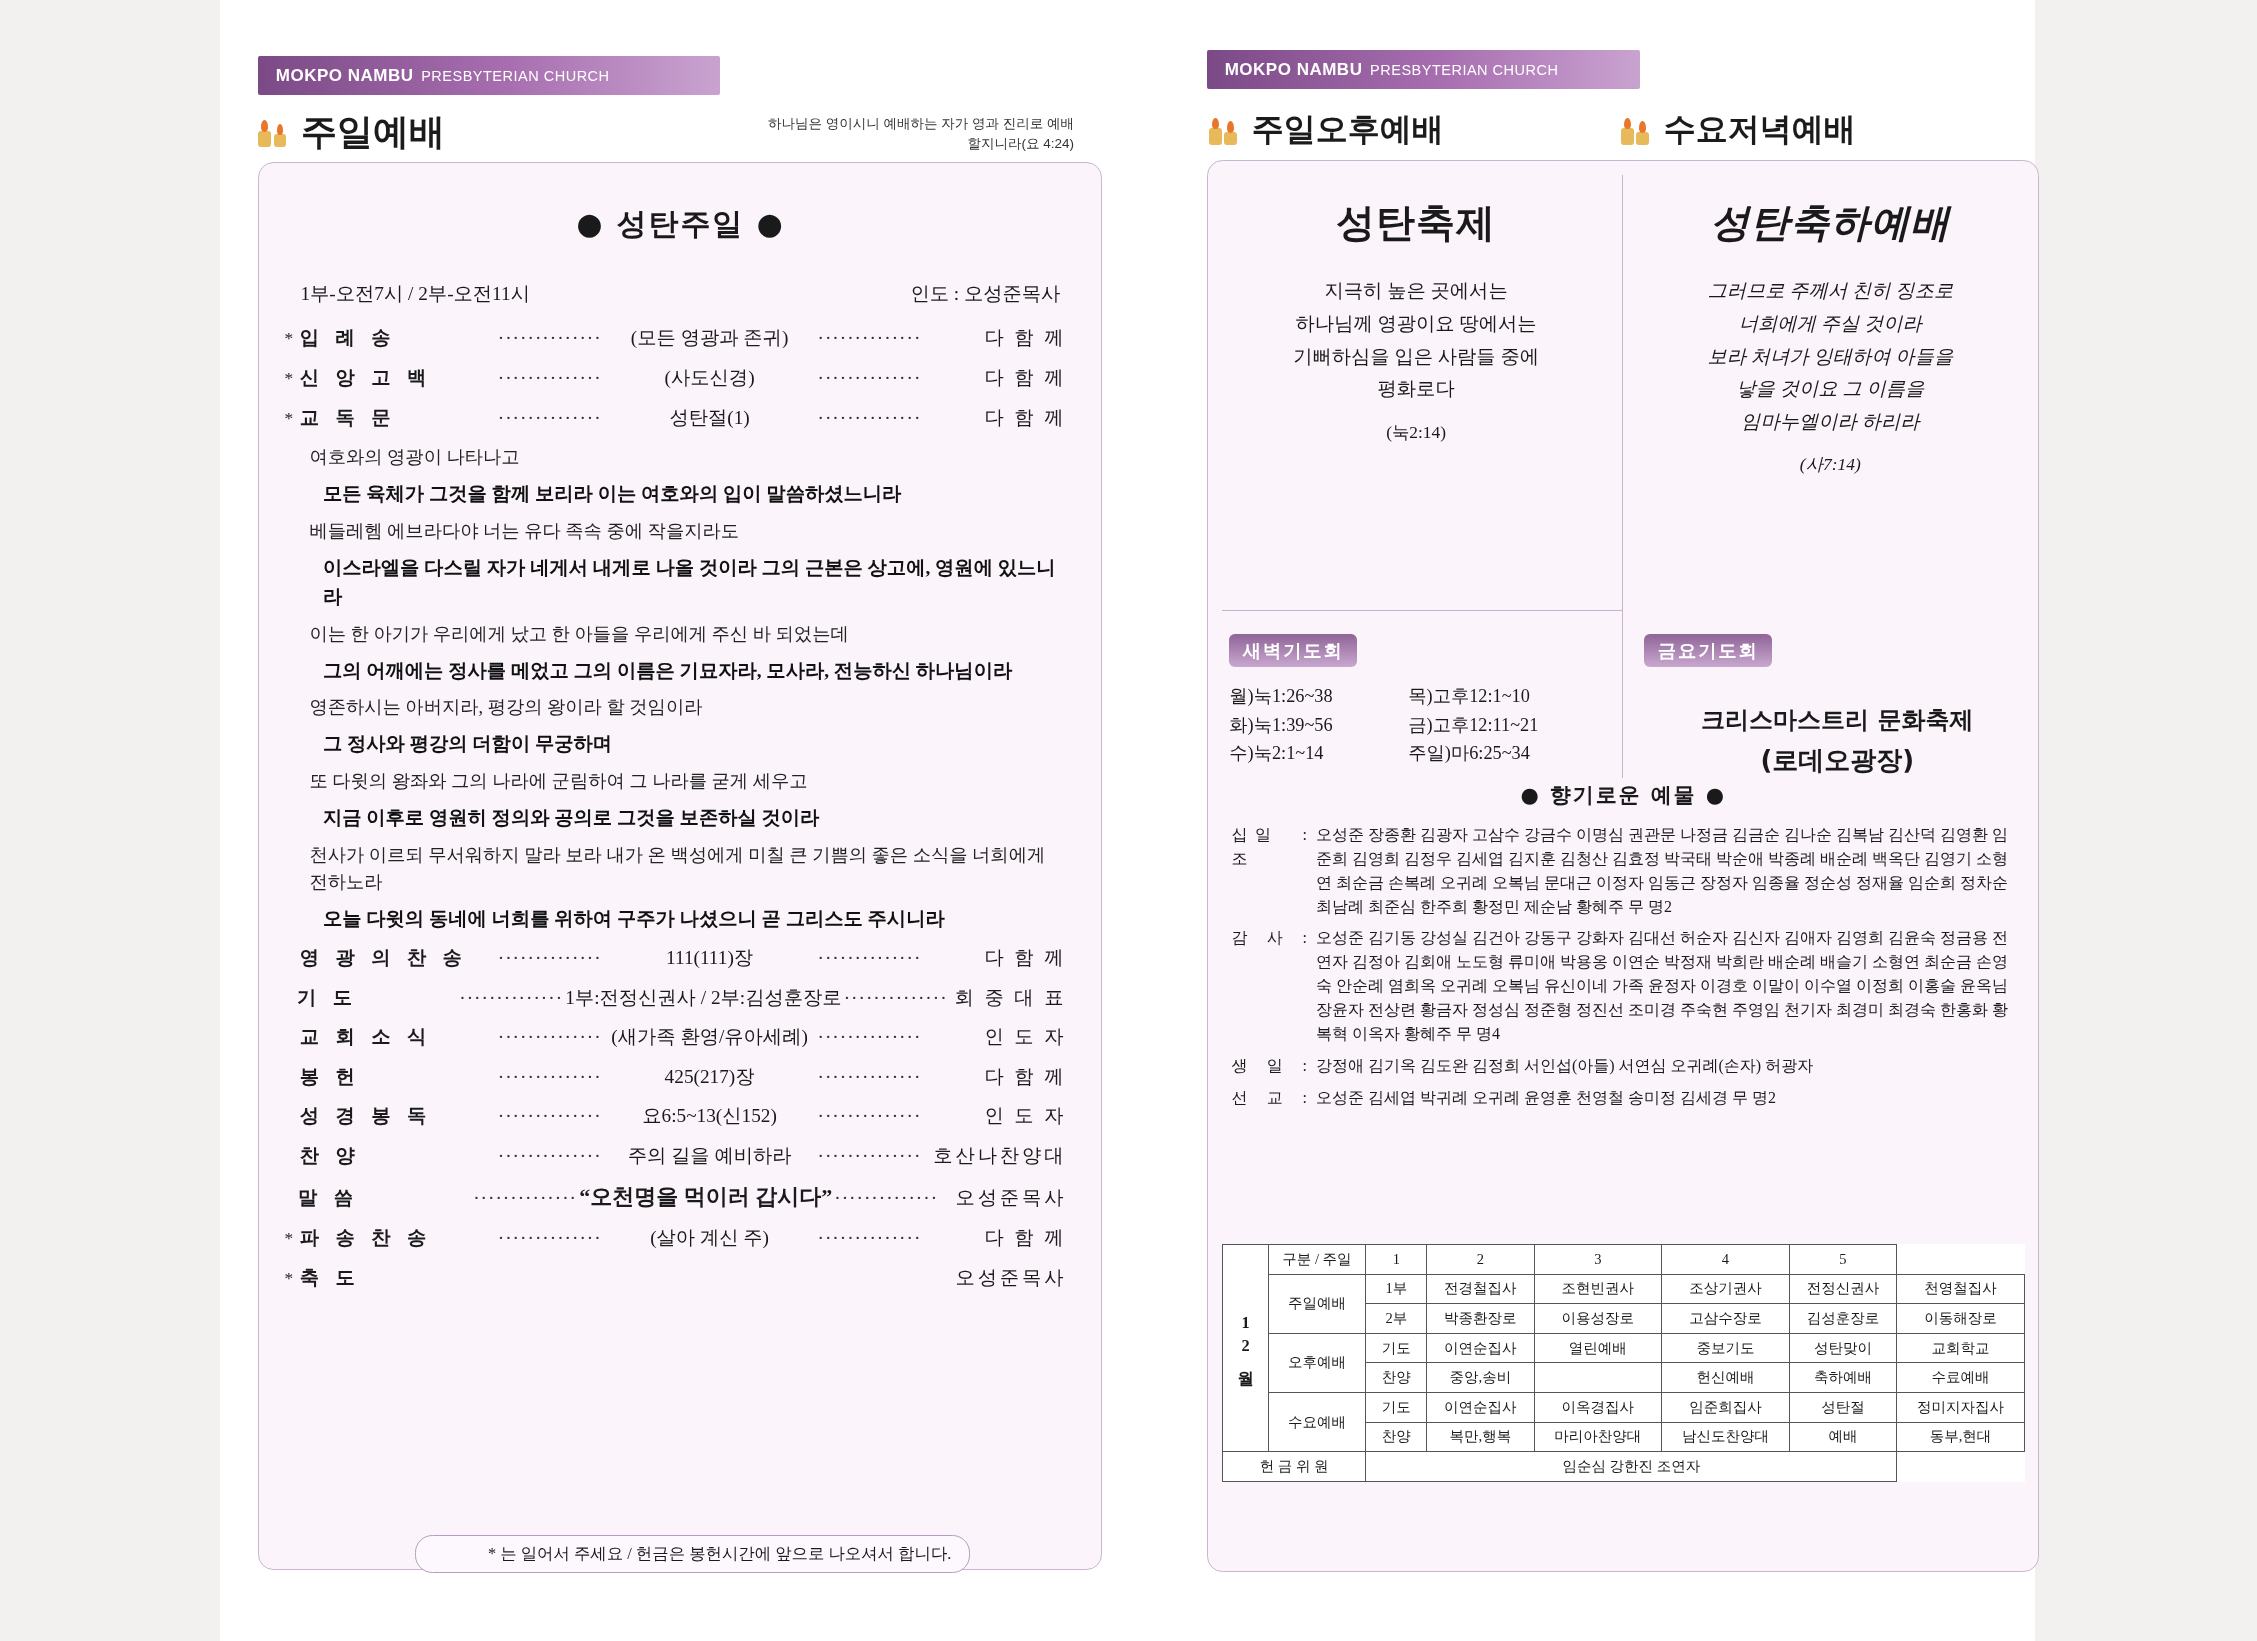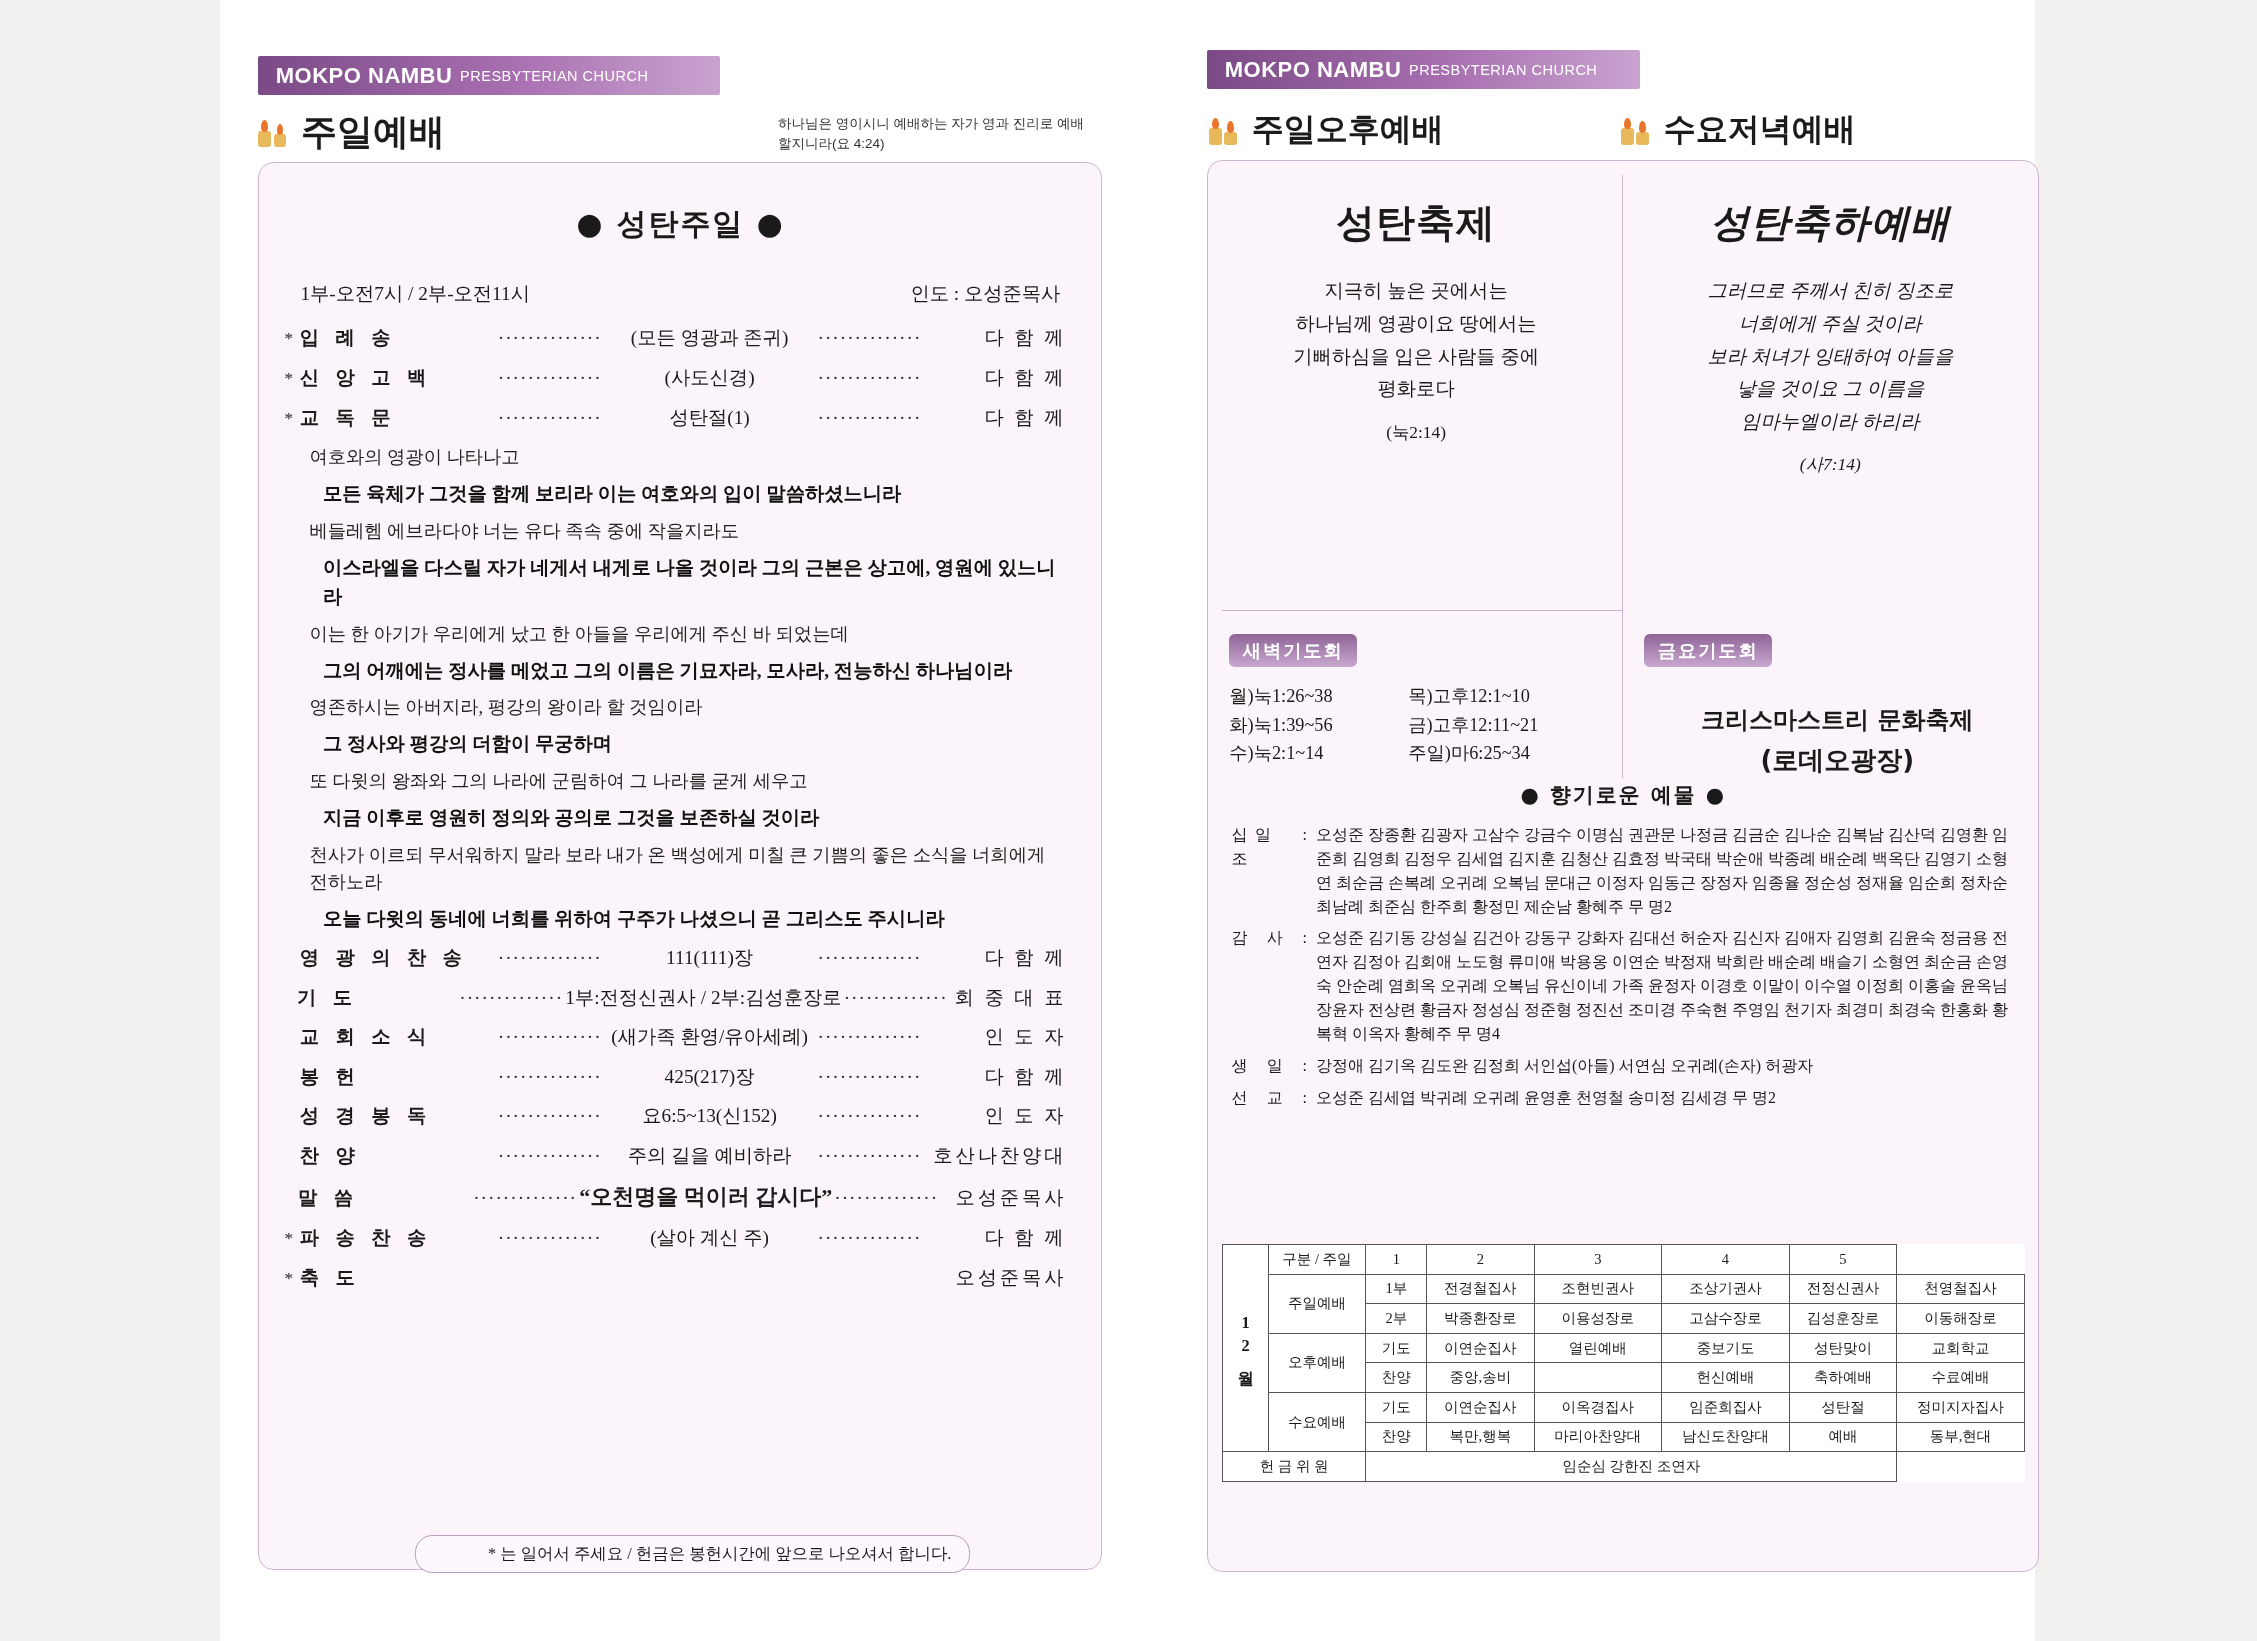--- a/index.html
+++ b/index.html
@@ -5,21 +5,21 @@
   html,body{margin:0;padding:0;background:#ffffff;}
   body{width:2257px;height:1641px;font-family:"Liberation Serif",serif;color:#1a1a1a;position:relative;overflow:hidden;}
   .page{position:absolute;inset:0;background:#fdfdfd;}
   .scan{position:absolute;left:0;top:0;width:2257px;height:1641px;background:#f2f1ef;}
   .sheet{position:absolute;background:#ffffff;}
 
   
   .panel{position:absolute;}
   .ribbon{position:absolute;height:39px;background:linear-gradient(90deg,#7b4a86 0%,#a86fb0 55%,#c9a3d0 100%);border-radius:1.9px;
           display:flex;align-items:center;padding-left:17.4px;color:#fff;letter-spacing:0.5px;}
-  .ribbon .b{font-family:"Liberation Sans",sans-serif;font-weight:bold;font-size:22px;}
+  .ribbon .b{font-family:"Liberation Sans",sans-serif;font-weight:bold;font-size:17px;}
   .ribbon .s{font-family:"Liberation Sans",sans-serif;font-size:14.5px;margin-left:7.7px;letter-spacing:0.5px;}
 
   .bigtitle{font-family:"DejaVu Sans",sans-serif;font-weight:bold;font-size:36px;color:#1b1b1b;}
   .verse{font-family:"Liberation Sans",sans-serif;font-size:13.5px;color:#333;line-height:1.45;text-align:left;}
 
   .card{position:absolute;background:#fbf4fa;border:1.9px solid #cbb4cf;border-radius:15.4px;}
 
   .ctitle{text-align:center;font-family:"DejaVu Sans",sans-serif;font-weight:bold;font-size:30px;letter-spacing:1.9px;}
 
   .rowline{display:flex;align-items:baseline;font-size:19.3px;}
@@ -78,21 +78,21 @@
     </div>
 
     <div style="position:absolute;left:17.4px;top:108px;width:290px;display:flex;align-items:center;gap:9.7px;">
       <span class="candle">
           <i class="a"></i>
           <i class="b"></i>
         </span>
       <span class="bigtitle">주일예배</span>
     </div>
 
-    <div class="verse" style="position:absolute;left:537px;top:114px;width:314px;">하나님은 영이시니 예배하는 자가 영과 진리로 예배할지니라(요 4:24)</div>
+    <div class="verse" style="position:absolute;left:519px;top:114px;width:314px;text-align:right;">하나님은 영이시니 예배하는 자가 영과 진리로 예배할지니라(요 4:24)</div>
 
     <div class="card" style="left:17.4px;top:162px;width:842px;height:1406px;">
       <div class="ctitle" style="margin-top:41px;">● 성탄주일 ●</div>
 
       <div style="display:flex;justify-content:space-between;margin:35px 41px 0 41px;font-size:19.3px;">
         <span>1부-오전7시 / 2부-오전11시</span>
         <span>인도 : 오성준목사</span>
       </div>
 
       <div id="order1" style="margin:17.4px 35px 0 25px;">

